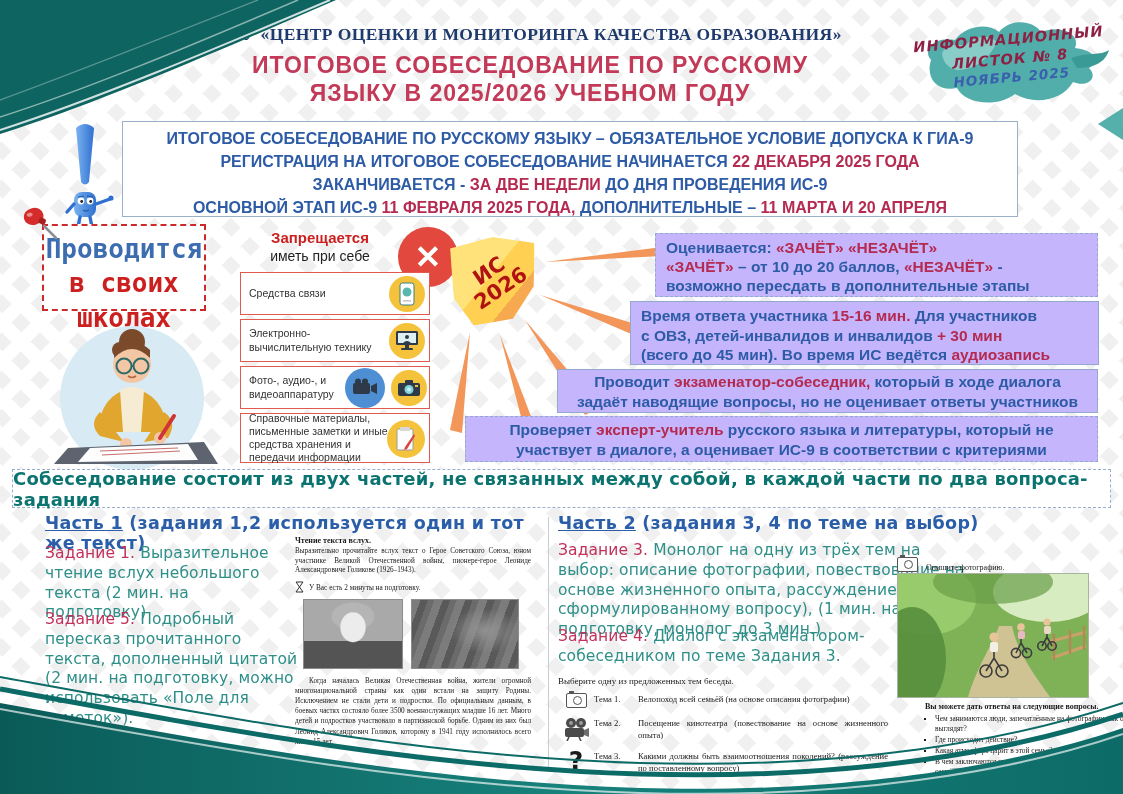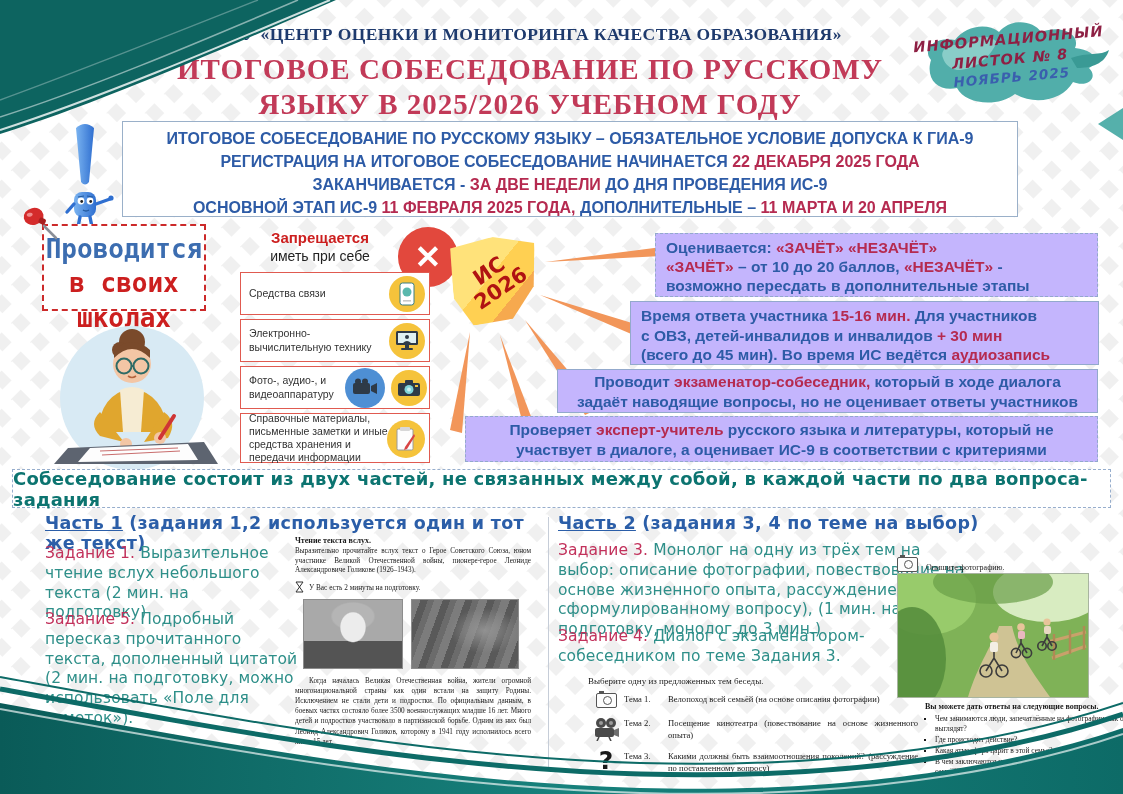--- a/index.html
+++ b/index.html
@@ -10,21 +10,21 @@
   .diamonds{position:absolute;left:-360px;top:-360px;width:1900px;height:1560px;
     background:repeating-conic-gradient(#dedede 0 25%,transparent 0 100%);
     background-size:27px 27px;transform:rotate(45deg);opacity:.45;z-index:0;}
   .deco{z-index:6;pointer-events:none;}
   .z1{z-index:1;} .z2{z-index:2;} .z3{z-index:3;}
 
   
   .org{left:130px;top:24px;width:800px;text-align:center;color:#1e3a6d;
        font-family:"Liberation Serif",serif;font-weight:bold;font-size:17.5px;letter-spacing:.4px;}
   .title{left:130px;top:52px;width:800px;text-align:center;color:#c23a58;
-         font-family:Liberation Serif, serif;font-weight:bold;font-size:29px;line-height:1.2;letter-spacing:1px;}
+         font-family:Liberation Sans, sans-serif;font-weight:bold;font-size:23px;line-height:1.2;letter-spacing:1px;}
   .infoblob{left:903px;top:8px;width:214px;height:112px;}
   .infoblob-text{left:903px;top:30px;width:214px;text-align:center;transform:rotate(-5deg);
       font-family:"DejaVu Sans",sans-serif;font-style:italic;font-weight:bold;}
   .ib1{color:#8e2044;font-size:14.5px;letter-spacing:1px;line-height:1.35;}
   .ib3{color:#3a5fae;font-size:13.5px;letter-spacing:1px;}
 
   
   .notice{left:122px;top:121px;width:896px;height:96px;background:#fff;border:1px solid #9ab0c9;
           text-align:center;font-weight:bold;font-size:16px;line-height:23px;padding-top:5px;box-sizing:border-box;}
   .b{color:#2d5ba6;} .r{color:#b52a50;} .t{color:#0c7470;}
@@ -97,21 +97,21 @@
   
   .caprow{left:897px;top:557px;width:210px;display:flex;align-items:flex-end;gap:8px;
           font-family:"Liberation Serif",serif;font-size:8px;color:#1a1a1a;}
   .greenphoto{left:897px;top:573px;width:192px;height:125px;border:1px solid #a8b4a0;box-sizing:border-box;}
   .questions{left:897px;top:702px;width:213px;font-family:"Liberation Serif",serif;color:#1a1a1a;margin-left:28px;}
   .questions .qh{font-weight:bold;font-size:8px;}
   .questions ul{margin:3px 0 0 10px;padding:0;font-size:7.4px;line-height:1.35;}
   .questions li{margin:0 0 1px 0;list-style-type:square;}
 
   
-  .topics{left:558px;top:676px;width:330px;font-family:"Liberation Serif",serif;color:#1a1a1a;margin-left:30px;}
+  .topics{left:558px;top:676px;width:330px;font-family:"Liberation Serif",serif;color:#1a1a1a;}
   .topics .th{font-size:9px;margin-bottom:7px;}
   .topic-row{display:flex;align-items:flex-start;margin-bottom:9px;}
   .topic-ic{width:36px;flex:0 0 36px;display:flex;justify-content:center;}
   .topic-num{width:44px;flex:0 0 44px;font-size:8.6px;padding-top:1px;}
   .topic-tx{flex:1;font-size:8.6px;text-align:justify;line-height:1.35;padding-top:1px;}
   .qmark{font-family:"DejaVu Sans",sans-serif;font-weight:bold;font-size:25px;line-height:.9;color:#1a1a1a;}
 
   .cam-icon{display:inline-block;width:19px;height:13px;border:1px solid #555;border-radius:2px;position:relative;background:#fdfdfd;}
   .cam-icon::before{content:"";position:absolute;left:6px;top:2px;width:7px;height:7px;border:1px solid #555;border-radius:50%;}
   .cam-icon::after{content:"";position:absolute;left:2px;top:-3px;width:5px;height:3px;background:#555;}

